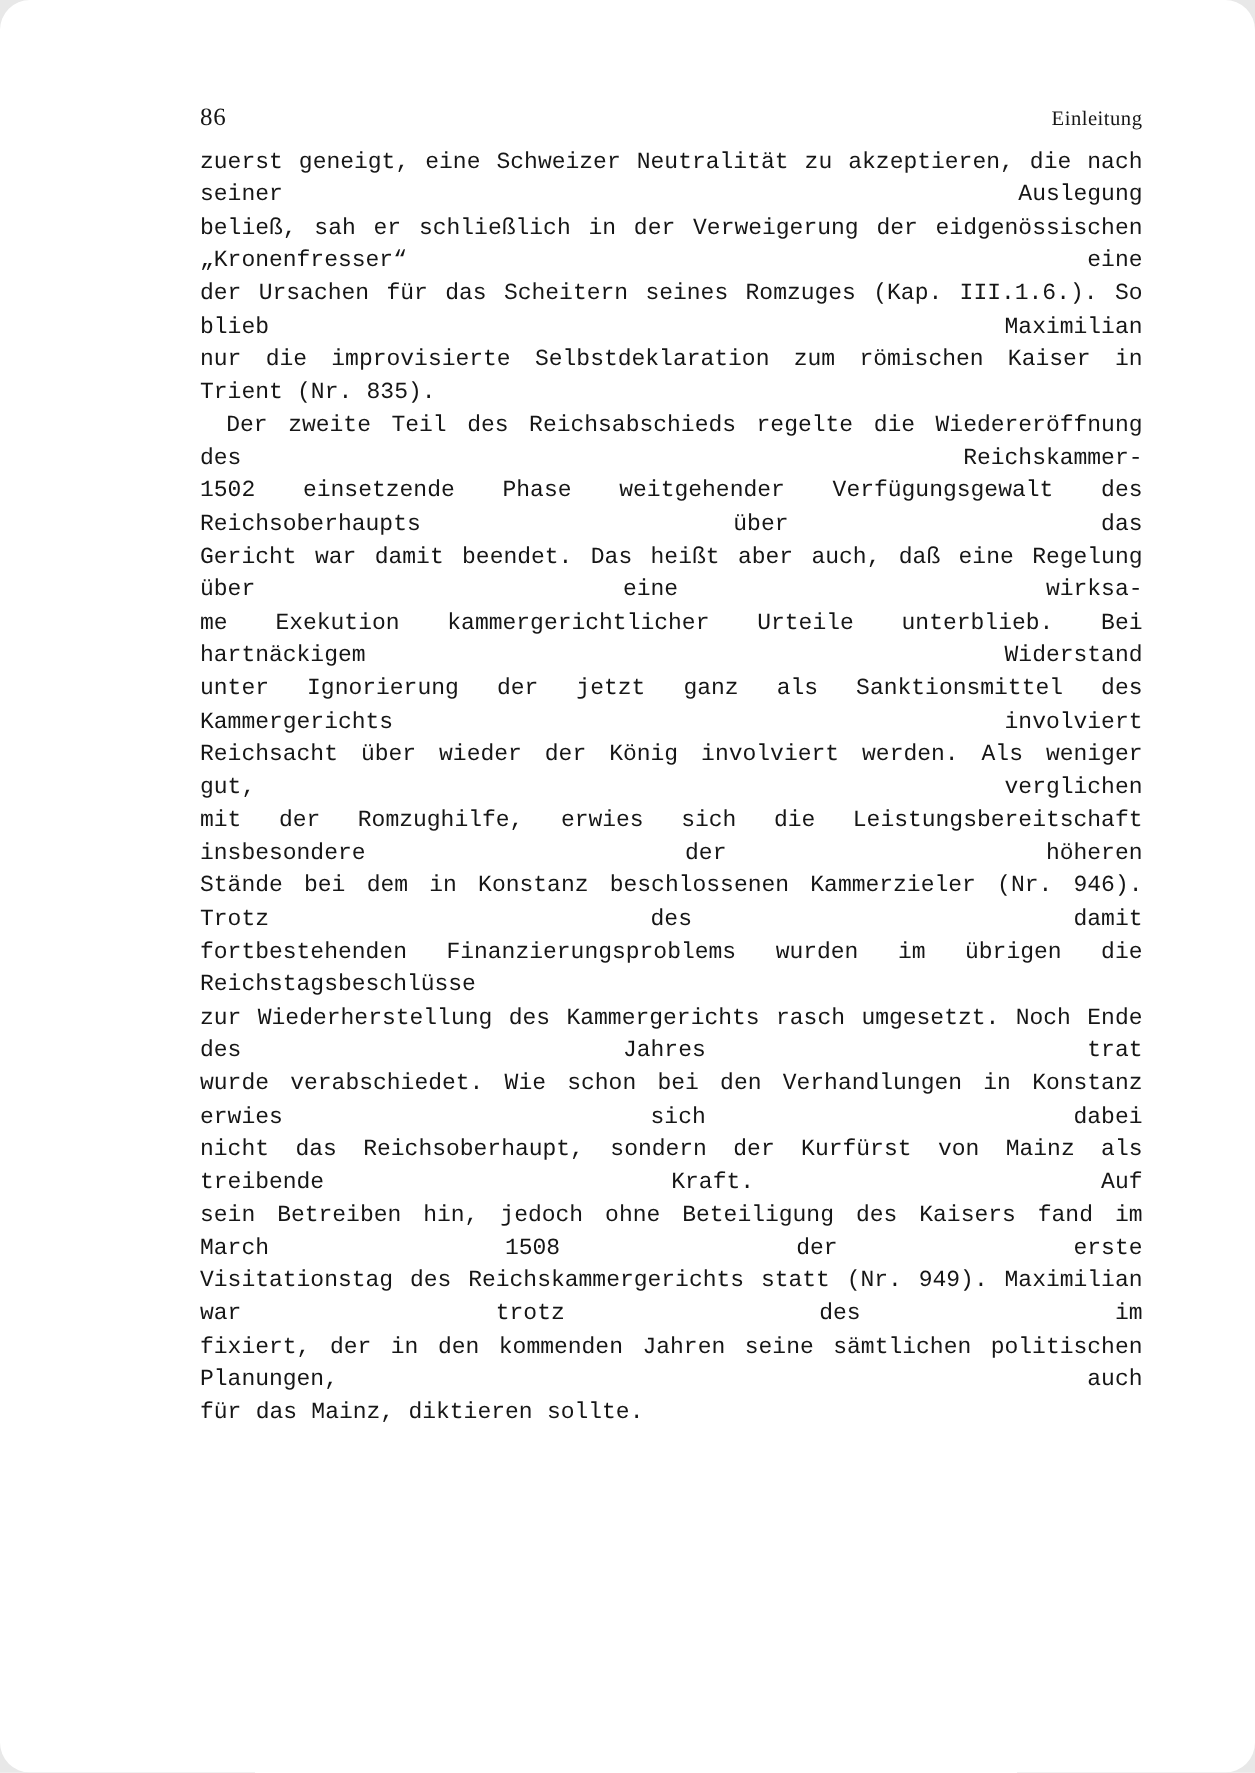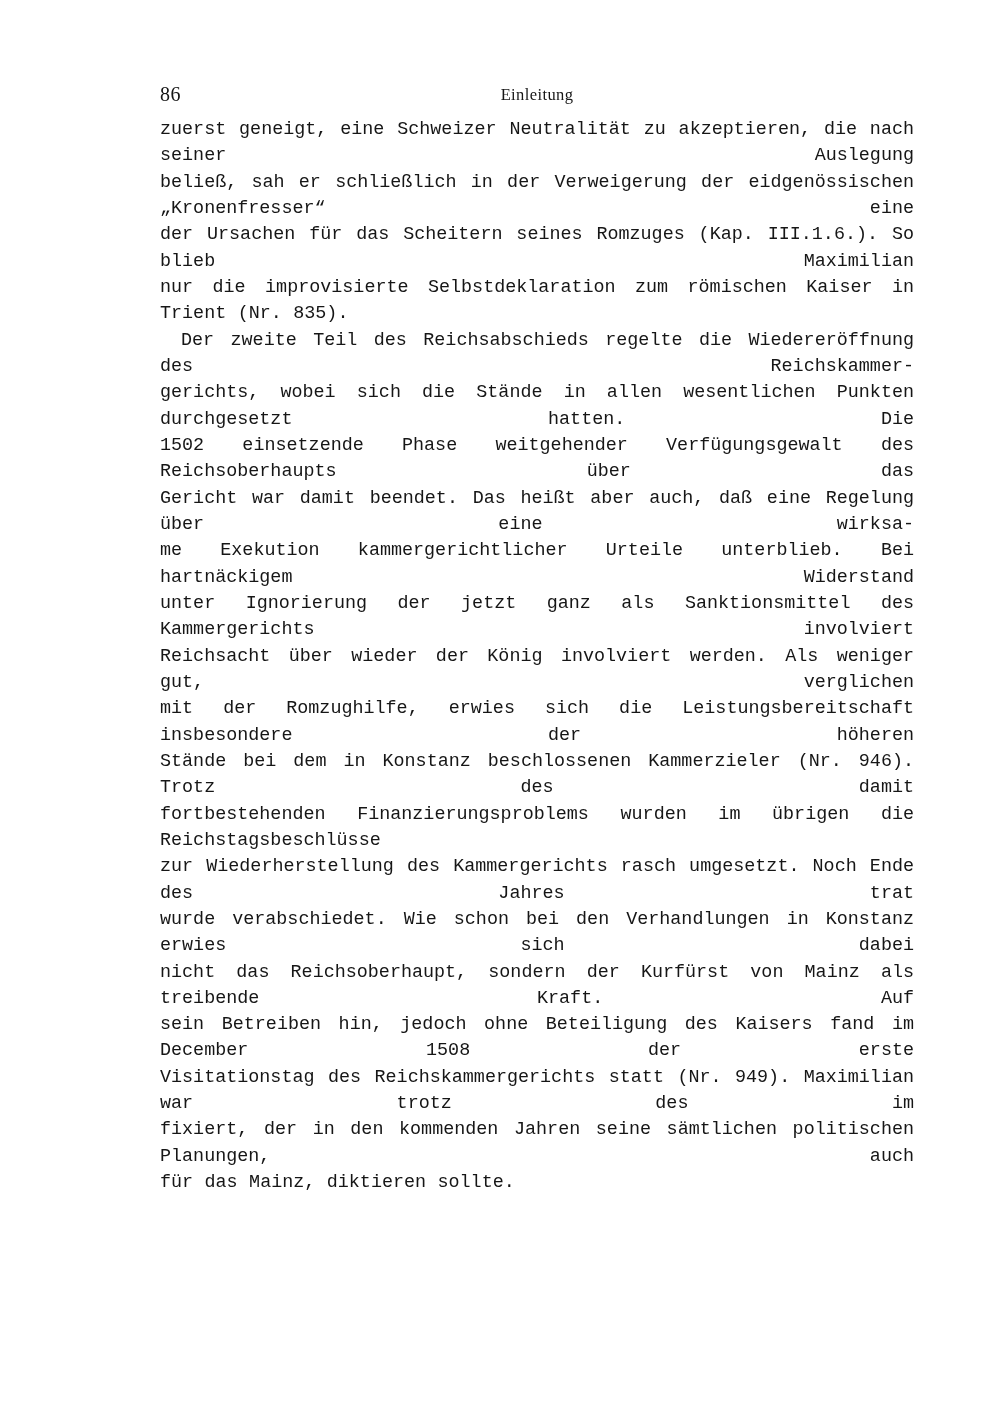--- a/index.html
+++ b/index.html
@@ -9,20 +9,21 @@
   }
   .page {
     position: relative;
     width: 1004px;
     height: 1418px;
     margin: 0 auto;
     background: #ffffff;
     color: #161616;
     font-family: "Liberation Serif", "DejaVu Serif", serif;
     overflow: hidden;
+    border-radius: 24px;
   }
   .text-col {
     position: absolute;
     left: 160px;
     top: 84px;
     width: 754px;
   }
   .running-header {
     position: relative;
     height: 20px;
@@ -33,21 +34,21 @@
     top: 0;
     font-size: 20px;
     line-height: 20px;
     letter-spacing: 0.5px;
   }
   .running-head {
     position: absolute;
     left: 0;
     right: 0;
     top: 2px;
-    text-align: center;
+    text-align: right;
     font-size: 16.5px;
     line-height: 18px;
     letter-spacing: 0.4px;
   }
   .body-text {
     margin-top: 13px;
     font-size: 18.4px;
     line-height: 26.33px;
     word-spacing: 0.4px;
     font-family: Liberation Mono, monospace;
@@ -79,33 +80,32 @@
 
       <div class="paragraph">
         <div class="ln">zuerst geneigt, eine Schweizer Neutralität zu akzeptieren, die nach seiner Auslegung</div>
         <div class="ln">beließ, sah er schließlich in der Verweigerung der eidgenössischen „Kronenfresser“ eine</div>
         <div class="ln">der Ursachen für das Scheitern seines Romzuges (Kap. III.1.6.). So blieb Maximilian</div>
         <div class="ln end">nur die improvisierte Selbstdeklaration zum römischen Kaiser in Trient (Nr. 835).</div>
       </div>
 
       <div class="paragraph">
         <div class="ln ind">Der zweite Teil des Reichsabschieds regelte die Wiedereröffnung des Reichskammer-</div>
-        <div class="ln">gerichts, wobei sich die Stände in allen wesentlichen Punkten durchgesetzt hatten. Die</div>
         <div class="ln">1502 einsetzende Phase weitgehender Verfügungsgewalt des Reichsoberhaupts über das</div>
         <div class="ln">Gericht war damit beendet. Das heißt aber auch, daß eine Regelung über eine wirksa-</div>
         <div class="ln">me Exekution kammergerichtlicher Urteile unterblieb. Bei hartnäckigem Widerstand</div>
         <div class="ln">unter Ignorierung der jetzt ganz als Sanktionsmittel des Kammergerichts involviert</div>
         <div class="ln">Reichsacht über wieder der König involviert werden. Als weniger gut, verglichen</div>
         <div class="ln">mit der Romzughilfe, erwies sich die Leistungsbereitschaft insbesondere der höheren</div>
         <div class="ln">Stände bei dem in Konstanz beschlossenen Kammerzieler (Nr. 946). Trotz des damit</div>
         <div class="ln">fortbestehenden Finanzierungsproblems wurden im übrigen die Reichstagsbeschlüsse</div>
         <div class="ln">zur Wiederherstellung des Kammergerichts rasch umgesetzt. Noch Ende des Jahres trat</div>
         <div class="ln">wurde verabschiedet. Wie schon bei den Verhandlungen in Konstanz erwies sich dabei</div>
         <div class="ln">nicht das Reichsoberhaupt, sondern der Kurfürst von Mainz als treibende Kraft. Auf</div>
-        <div class="ln">sein Betreiben hin, jedoch ohne Beteiligung des Kaisers fand im December 1508 der erste</div>
+        <div class="ln">sein Betreiben hin, jedoch ohne Beteiligung des Kaisers fand im March 1508 der erste</div>
         <div class="ln">Visitationstag des Reichskammergerichts statt (Nr. 949). Maximilian war trotz des im</div>
         <div class="ln">fixiert, der in den kommenden Jahren seine sämtlichen politischen Planungen, auch</div>
         <div class="ln end">für das Mainz, diktieren sollte.</div>
       </div>
 
     </div>
   </div>
 </div>
 
 </body></html>

